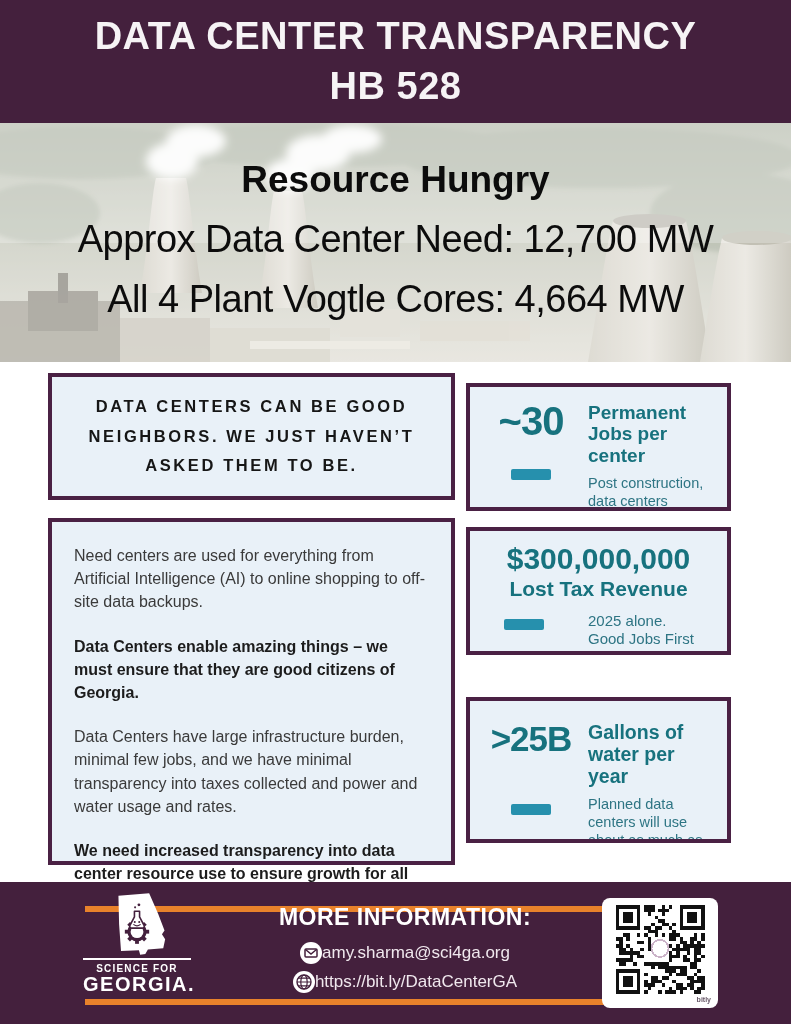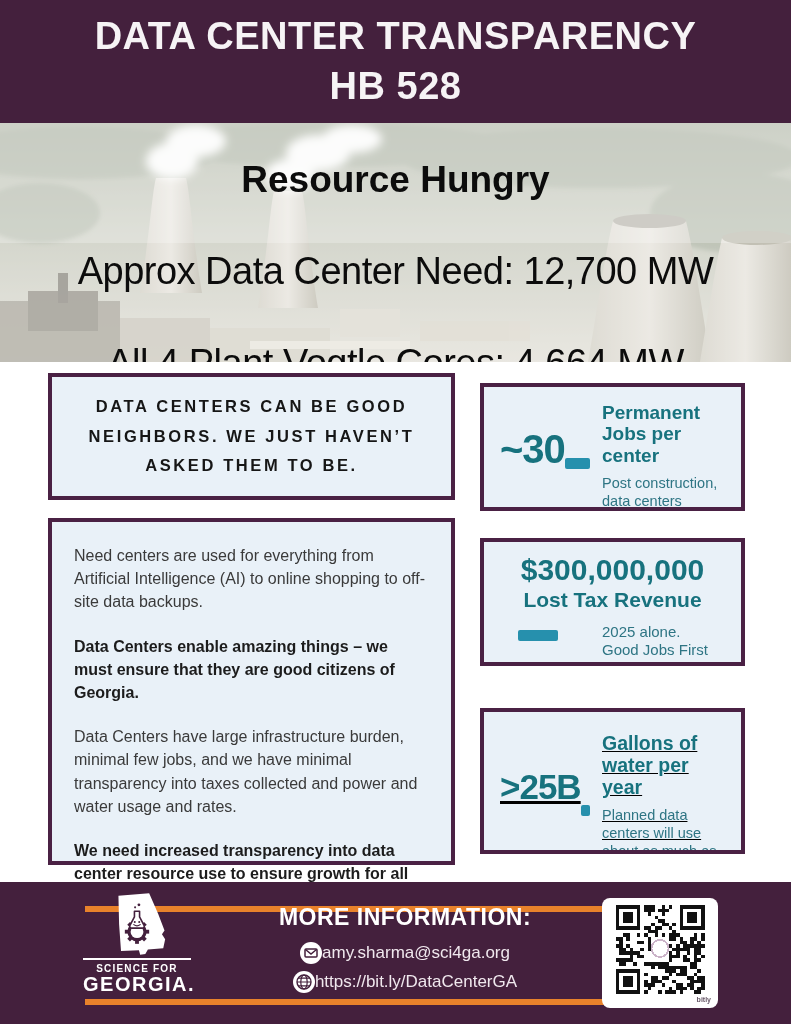--- a/index.html
+++ b/index.html
@@ -8,59 +8,59 @@
 
   
   .banner{height:123px;background:var(--banner_purple);color:#f6f3f5;text-align:center;
           display:flex;flex-direction:column;justify-content:center;gap:8px;}
   .banner-line{font-weight:700;font-size:38px;letter-spacing:.5px;line-height:1.1;}
 
   
   .hero{position:relative;height:239px;overflow:hidden;}
   .hero svg{position:absolute;inset:0;display:block;}
   .hero-overlay{position:absolute;inset:0;display:flex;flex-direction:column;align-items:center;
-                padding-top:36px;color:#0c0c0c;text-align:center;gap:32px;}
+                padding-top:36px;color:#0c0c0c;text-align:center;}
   .hero-heading{font-size:37px;font-weight:700;letter-spacing:0;}
   .hero-stat{font-size:38px;font-weight:400;letter-spacing:-.5px;margin-top:17px;}
 
   
-  .content{display:flex;padding:11px 46px 0 48px;gap:25px;}
+  .content{display:flex;padding:11px 46px 0 48px;gap:11px;}
   .col-left{width:407px;flex:none;}
   .col-right{width:265px;flex:none;margin-top:10px;}
   .panel{background:var(--panel_blue);border:4px solid var(--border_purple);box-sizing:border-box;}
 
   .callout{height:127px;display:flex;align-items:center;justify-content:center;
            padding:10px 26px;margin-bottom:18px;text-align:center;}
   .callout p{margin:0;font-size:16.5px;font-weight:700;letter-spacing:2.6px;line-height:1.8;color:#161616;}
 
   .body-box{height:347px;padding:22px 22px 18px 22px;color:#3a3a3a;}
   .para{margin:0 0 21px 0;font-size:16px;line-height:1.45;}
   .para.bold{font-weight:700;color:#1c1c1c;}
   .para:last-child{margin-bottom:0;}
 
   
   .stat{box-sizing:border-box;overflow:hidden;}
   .stat-side{height:128px;display:flex;padding:14px 12px 10px 16px;gap:12px;}
-  .stat-left{width:90px;flex:none;display:flex;align-items:center;}
+  .stat-left{width:90px;flex:none;display:flex;flex-direction:column;align-items:center;}
   .stat-value{font-weight:700;color:var(--stat_teal);letter-spacing:-1px;line-height:1;}
   .stat-side .stat-value{font-size:40px;}
   .stat-bar{width:40px;height:11px;border-radius:2px;background:var(--bar_teal);}
   .stat1 .stat-bar{margin-top:28px;}
   .stat-right{flex:1;min-width:0;}
   .stat-title{margin:1px 0 9px 0;font-size:19px;font-weight:700;color:var(--stat_teal);line-height:1.12;}
   .stat-desc{margin:0;font-size:14.5px;line-height:1.24;color:var(--desc_teal);white-space:pre-line;}
 
-  .stat-center{height:128px;padding:13px 14px;text-align:center;margin:27px 0 42px 0;}
+  .stat-center{height:128px;padding:13px 14px;text-align:center;margin:16px 0 42px 0;}
   .stat-center .stat-value{font-size:30px;letter-spacing:0;}
   .stat-center .stat-title{margin:3px 0 0 0;font-size:21px;}
   .stat-bottom{display:flex;text-align:left;margin-top:11px;padding-left:20px;}
   .stat-bottom .stat-bar{margin-top:7px;flex:none;}
   .stat-bottom .stat-desc{margin-left:44px;font-size:15px;}
 
-  .stat3{height:146px;padding-top:20px;text-decoration:underline;}
+  .stat3{height:146px;padding-top:20px;}
   .stat3 .stat-value{font-size:35px;}
   .stat3 .stat-bar{margin-top:48px;}
   .stat3 .stat-title{font-size:19.5px;}
 
   
   .footer{position:absolute;left:0;right:0;bottom:0;height:142px;background:var(--banner_purple);}
   .orange-line{position:absolute;left:85px;width:523px;height:6px;background:var(--accent_orange);}
   .orange-line.top{top:24px;}
   .orange-line.bottom{top:117px;}
   .logo{position:absolute;left:83px;top:10px;width:108px;text-align:center;color:#ffffff;z-index:2;}

